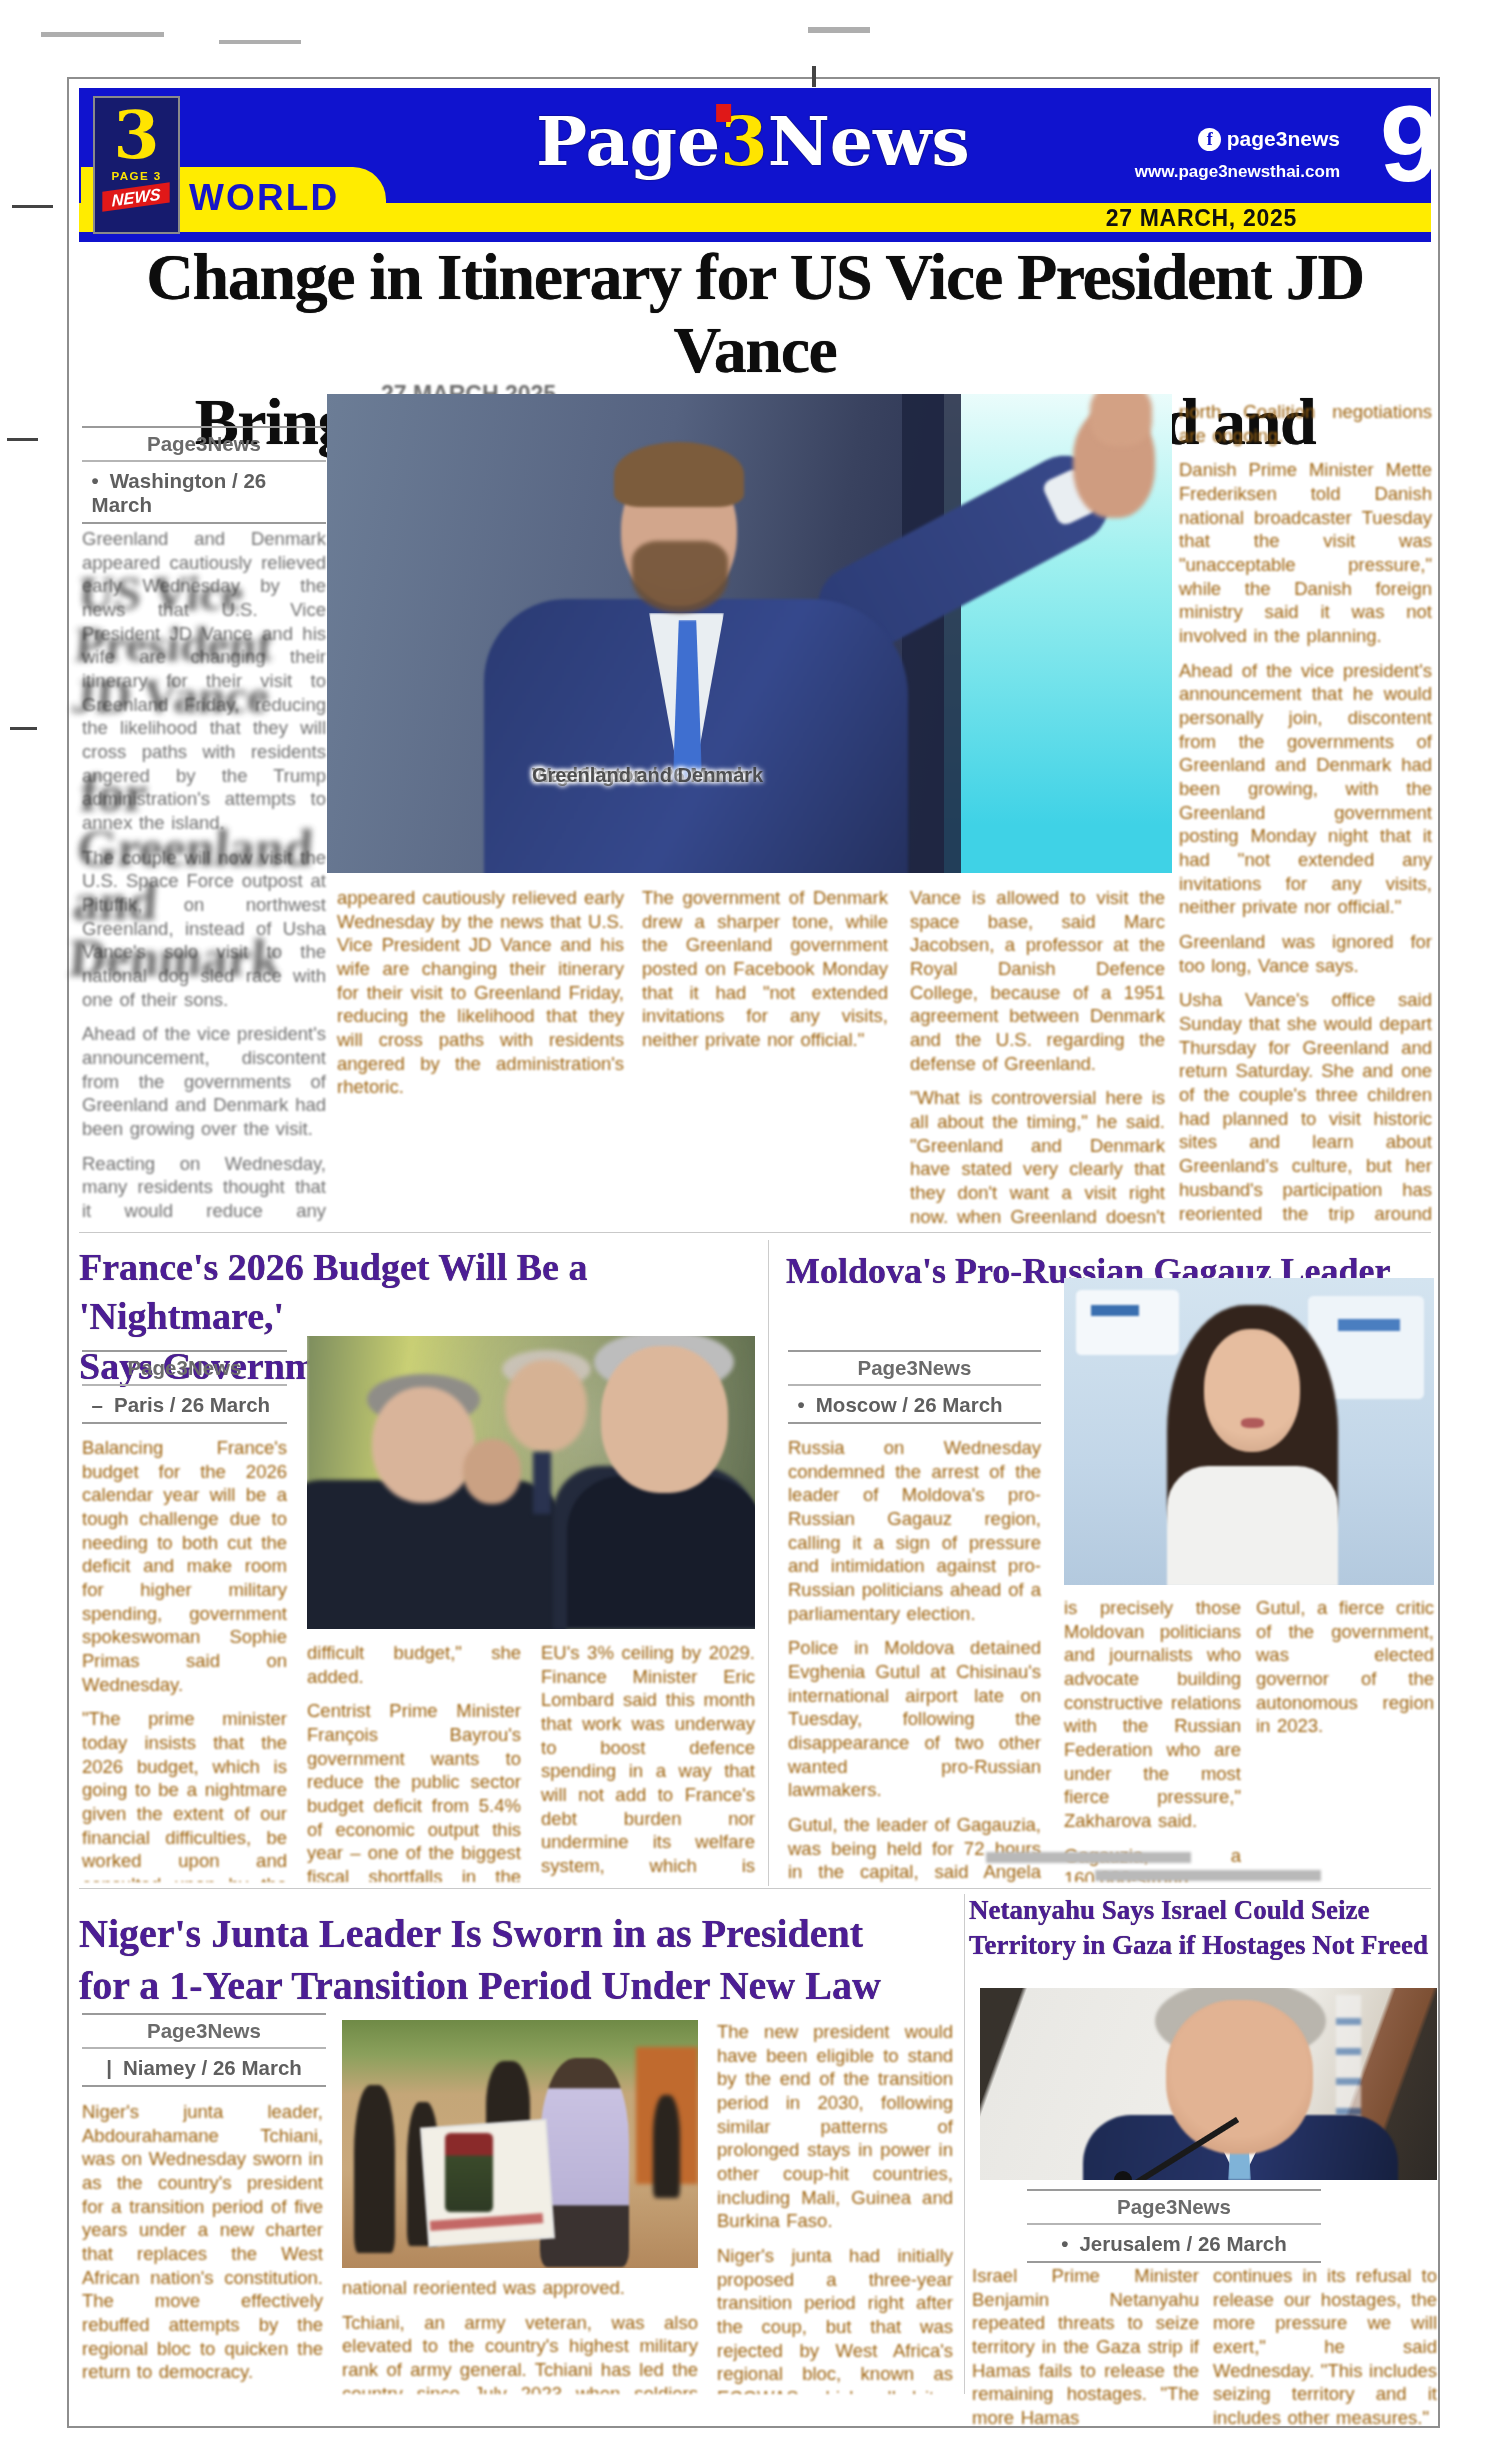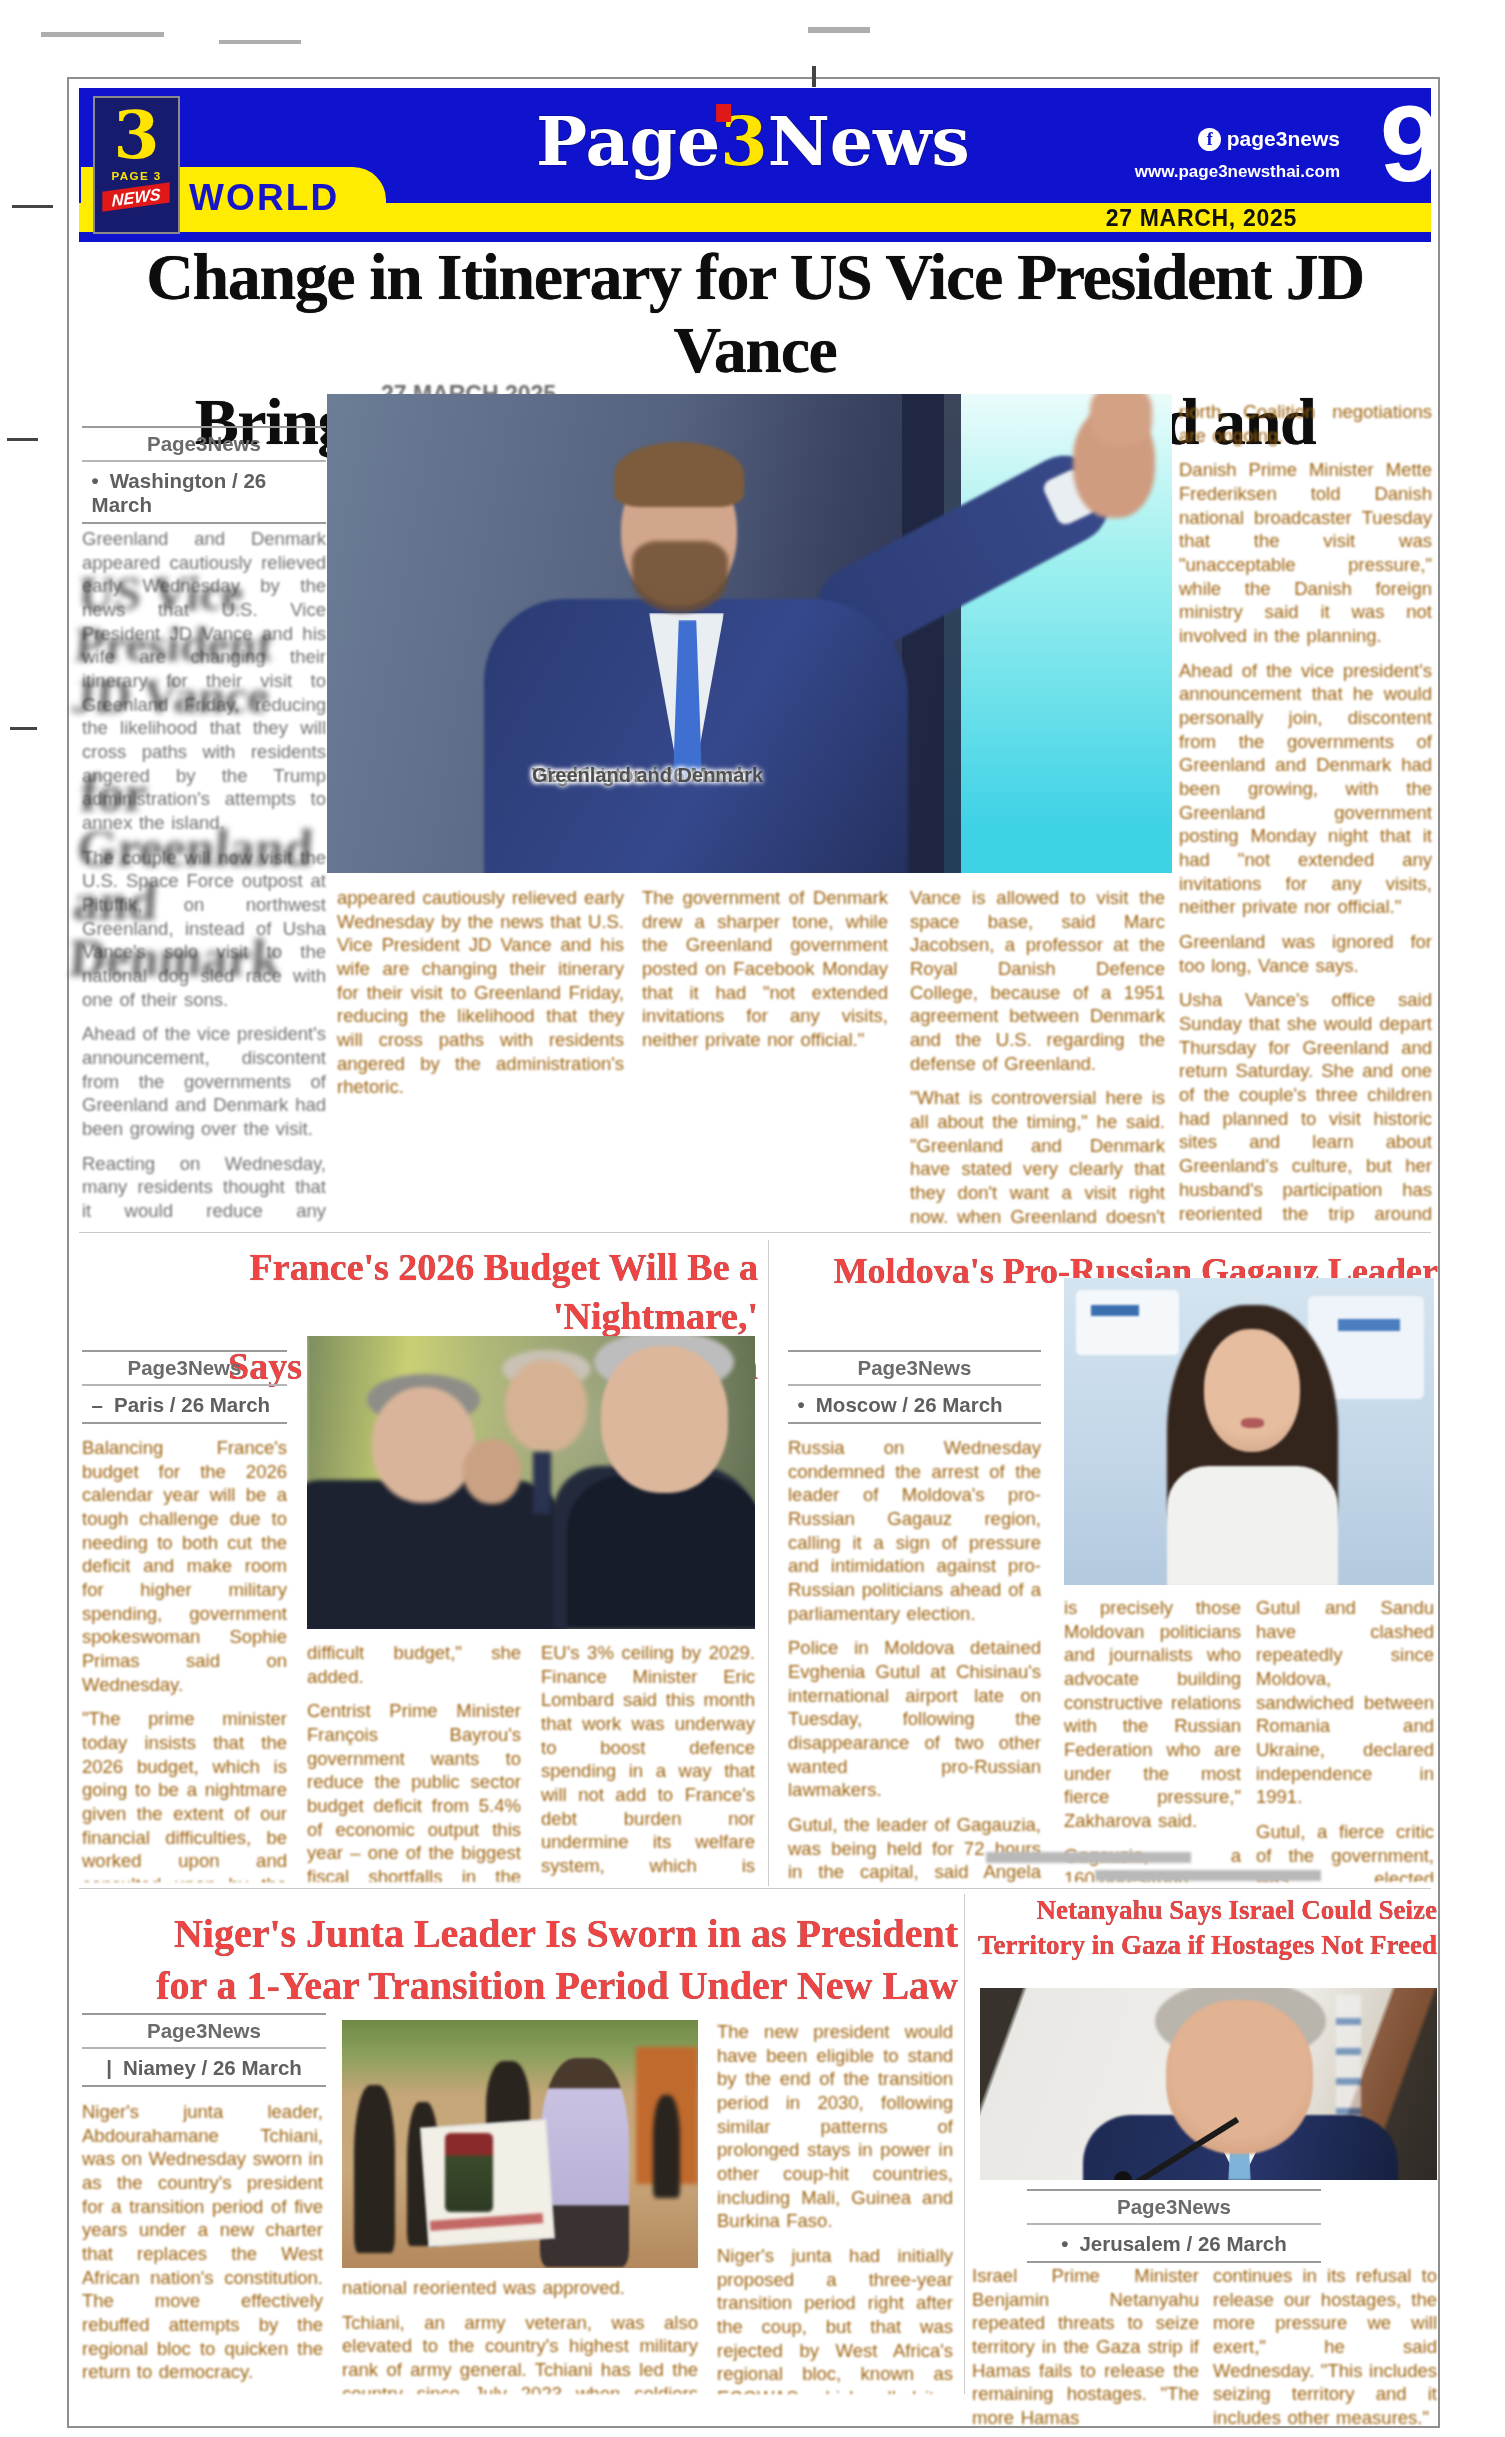--- a/index.html
+++ b/index.html
@@ -33,21 +33,21 @@
   .social-line{right:166px;top:127px;color:#fff;font-size:21px;font-weight:bold;display:flex;align-items:center;gap:5.5px;}
   .fb-icon{display:inline-flex;width:23px;height:23px;border-radius:50%;background:#fff;color:#1013ce;
            align-items:center;justify-content:center;font-family:"Liberation Serif",serif;
            font-weight:bold;font-size:18px;}
   .website-line{right:166px;top:162px;color:#fff;font-size:17px;font-weight:bold;}
   .date-line{position:absolute;right:134px;top:2.1px;color:#111;font-size:23px;font-weight:bold;letter-spacing:0.7px;}
   
   .lead-headline{left:79px;top:241px;width:1352px;text-align:center;color:#0d0d0d;
                  font-family:"Liberation Serif",serif;font-weight:bold;font-size:66px;line-height:1.1;
                  letter-spacing:-1.4px;text-shadow:0 0 0.7px #222;}
-  .sub-headline{font-family:"Liberation Serif",serif;font-weight:bold;color:#ef4444;text-align:right;
+  .sub-headline{font-family:"Liberation Serif",serif;font-weight:bold;color:#4c1d95;text-align:left;
                 line-height:1.3;text-shadow:0 0 0.7px #333;}
   .hl-france{left:79px;top:1243px;width:679px;font-size:38px;}
   .hl-russia{left:786px;top:1248px;width:652px;font-size:36px;}
   .hl-niger{left:79px;top:1908px;width:879px;font-size:40px;}
   .hl-israel{left:969px;top:1893px;width:468px;font-size:27px;}
   
   .byline-block{border-top:2.7px solid #9a9a9a;}
   .byline-src{text-align:center;font-weight:bold;color:#6b6b6b;font-size:20.5px;padding:4.1px 0;
               border-bottom:2.1px solid #b5b5b5;filter:blur(0.3px);}
   .byline-date{font-weight:bold;color:#5f5f5f;font-size:20.5px;padding:6.8px 0 5.5px 9.6px;
@@ -305,21 +305,20 @@
   <div class="hairw"></div>
   <div class="topw"></div>
   <div class="facew"></div>
   <div class="lips"></div>
 </div>
 <div class="abs col g2" style="left:1064px;top:1596px;width:177px;height:286px;">
     <p>is precisely those Moldovan politicians and journalists who advocate building constructive relations with the Russian Federation who are under the most fierce pressure," Zakharova said.</p>
     <p>Gagauzia, a 160,000-strong region in the south of Moldova, is dominated by ethnic Turks who favor close ties with Russia, where Gutul met with President Vladimir Putin after her election.</p>
   </div>
 <div class="abs col g2" style="left:1256px;top:1596px;width:178px;height:286px;">
-    <p>Gutul and Sandu have clashed repeatedly since Moldova, sandwiched between Romania and Ukraine, declared independence in 1991.</p>
     <p>Gutul, a fierce critic of the government, was elected governor of the autonomous region in 2023.</p>
   </div>
 
 <div class="abs divider-h" style="left:79px;top:1888px;width:1352px;height:1.4px;"></div>
 <div class="abs divider-v" style="left:964px;top:1894px;width:1.4px;height:500px;"></div>
 
 <div class="abs sub-headline hl-niger">
   <div>Niger's Junta Leader Is Sworn in as President</div>
   <div>for a 1-Year Transition Period Under New Law</div>
 </div>

